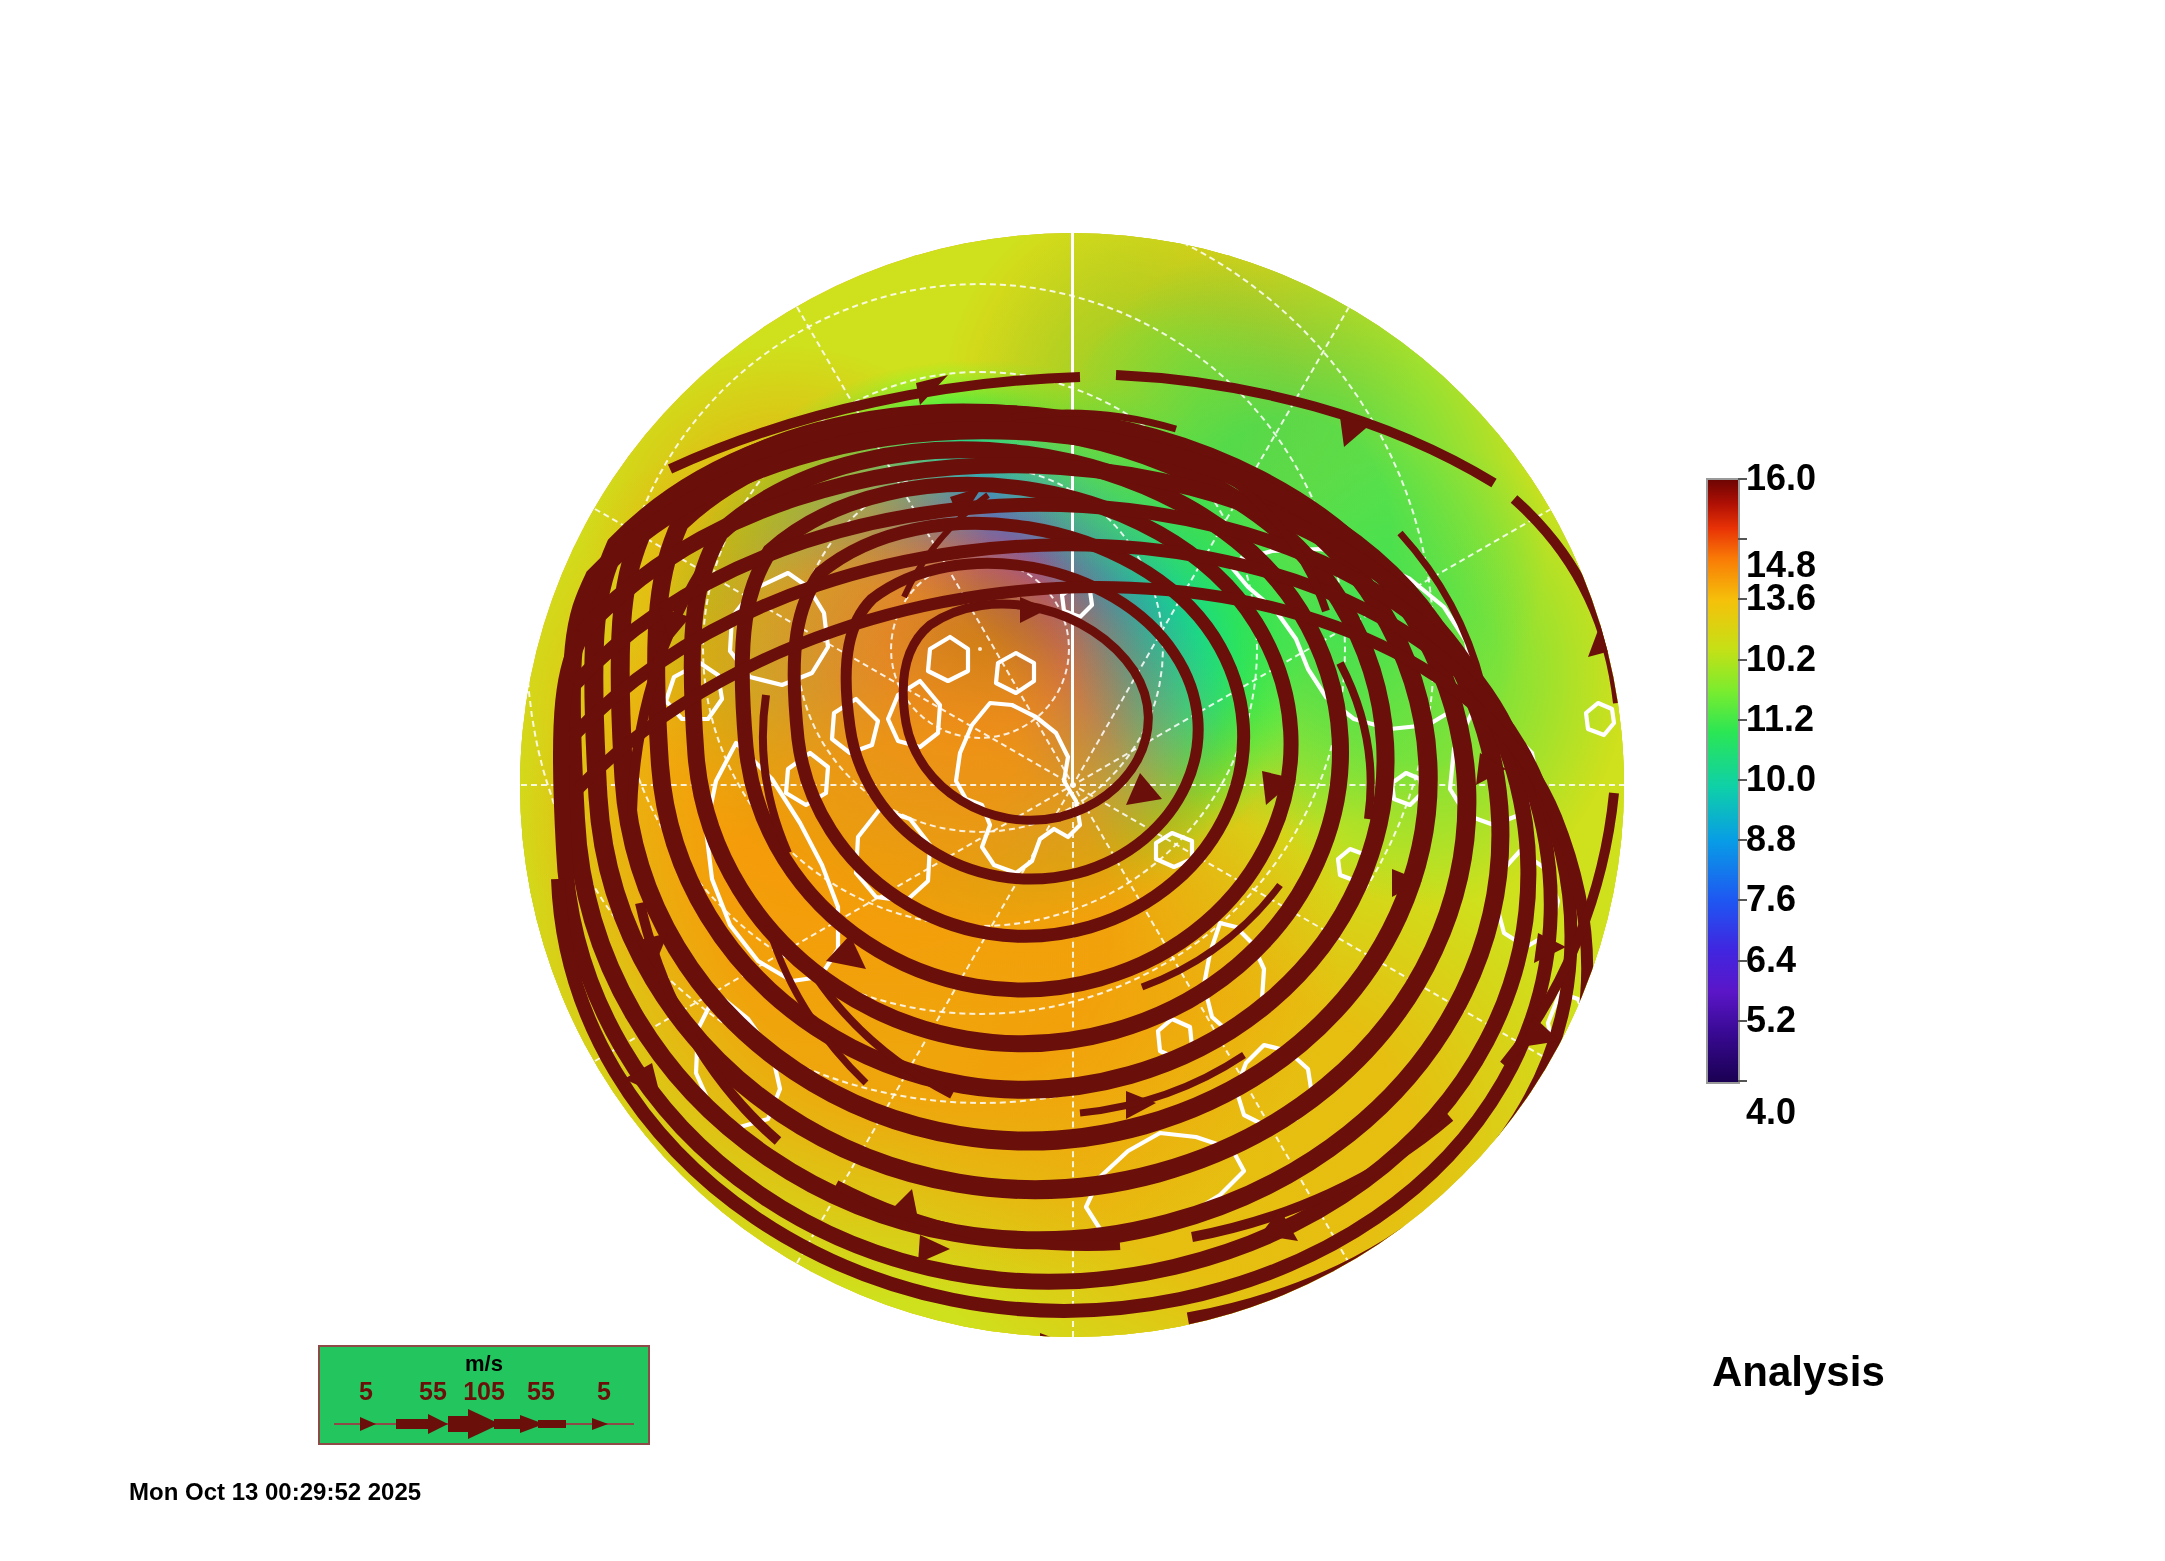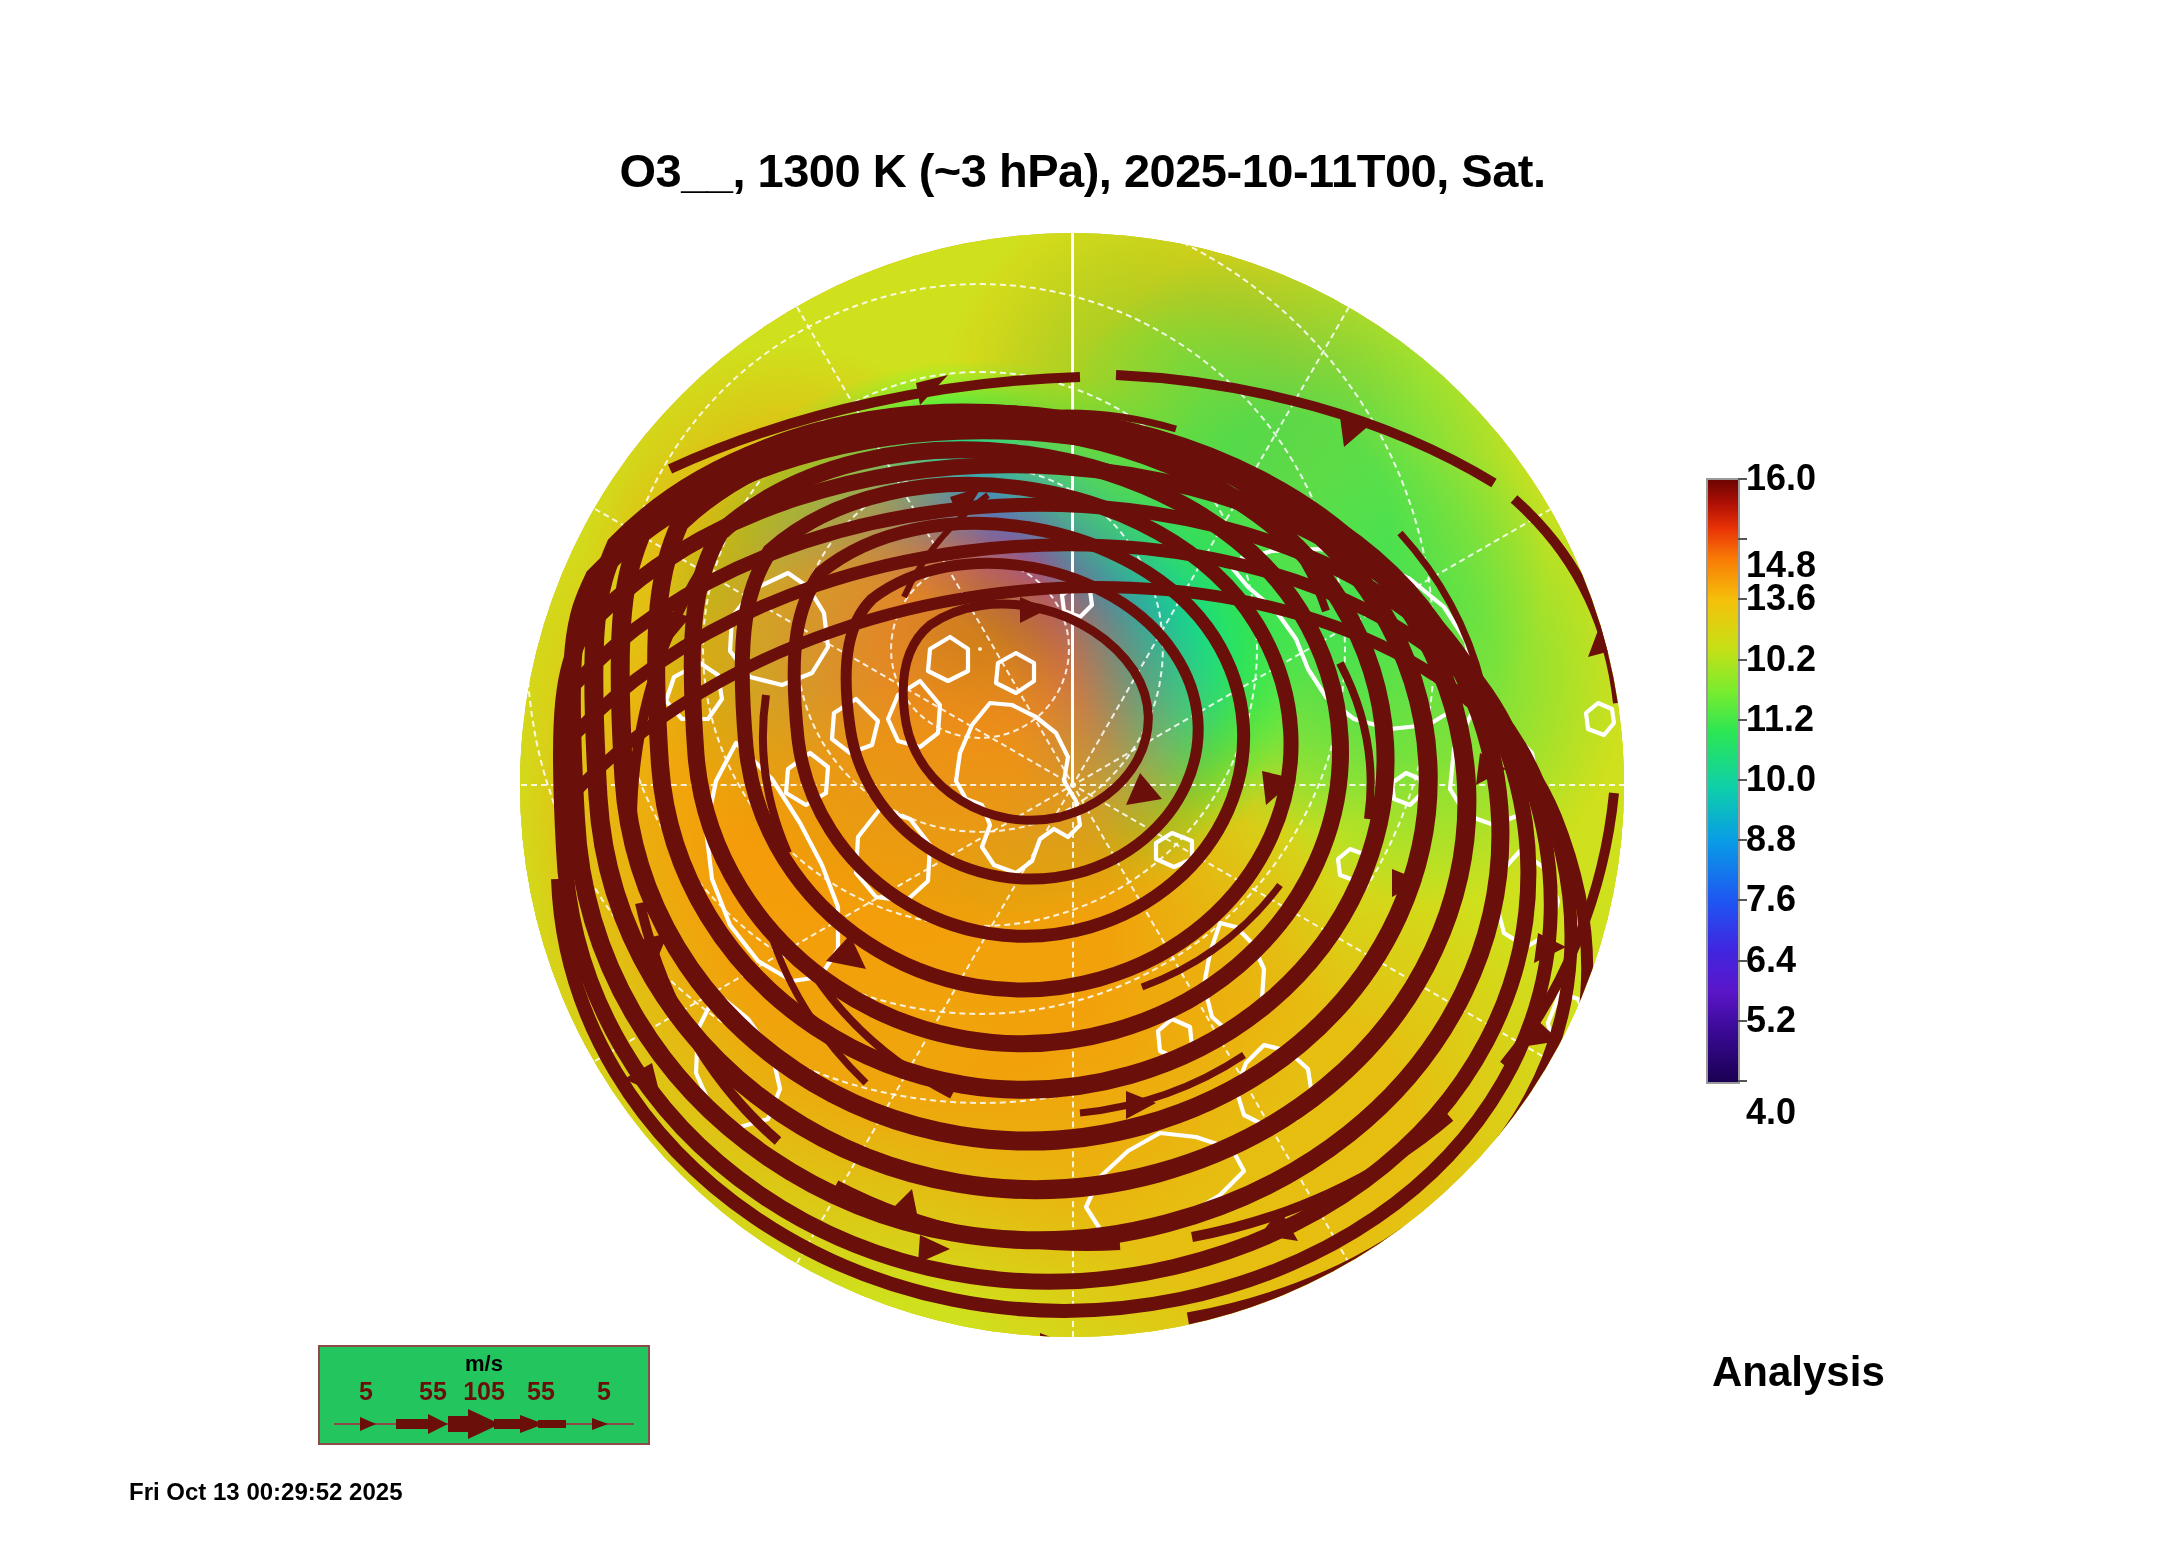--- a/index.html
+++ b/index.html
@@ -123,21 +123,20 @@
   #timestamp{position:absolute;left:129px;top:1478px;
      font-size:24px;font-weight:bold;color:#000;white-space:nowrap;}
   #credit{position:absolute;left:1540px;top:1478px;
      font-size:24px;font-weight:bold;color:#000;white-space:nowrap;}
 </style>
 </head>
 <body>
 
 <div class="stage">
 
-  <div id="plot-title">O3__, 1300 K (~3 hPa), 2025-10-11T00, Sat.</div>
 
   <div id="globe-wrap">
     <div id="globe-clip">
 
       <div class="layer" id="field-base"></div>
       <div class="layer" id="field-warm"></div>
       <div class="layer" id="field-cool"></div>
       <div class="layer" id="field-limb"></div>
 
       <div class="grat-lat" style="left:41.5%;top:37.5%;width:0;height:0;"></div>
@@ -330,15 +329,15 @@
       <rect x="174" y="12" width="28" height="10" fill="#6b0f0a"></rect>
 
       <polygon points="200,8 224,17 200,26"></polygon>
       <rect x="218" y="13" width="28" height="8" fill="#6b0f0a"></rect>
 
       <polygon points="272,11 288,17 272,23"></polygon>
     </svg>
   </div>
 
   <div id="analysis-label">Analysis</div>
-  <div id="timestamp">Fri Oct 13 00:29:52 2025</div>
+  <div id="timestamp">Mon Oct 13 00:29:52 2025</div>
 
 </div>
 
 </body></html>

